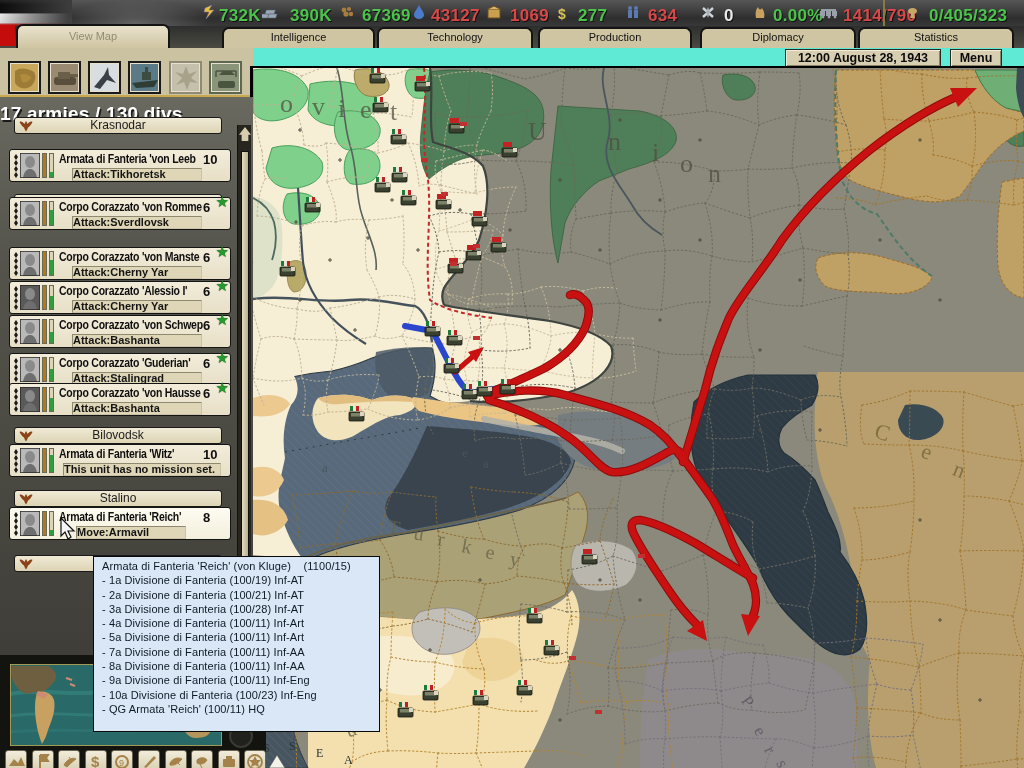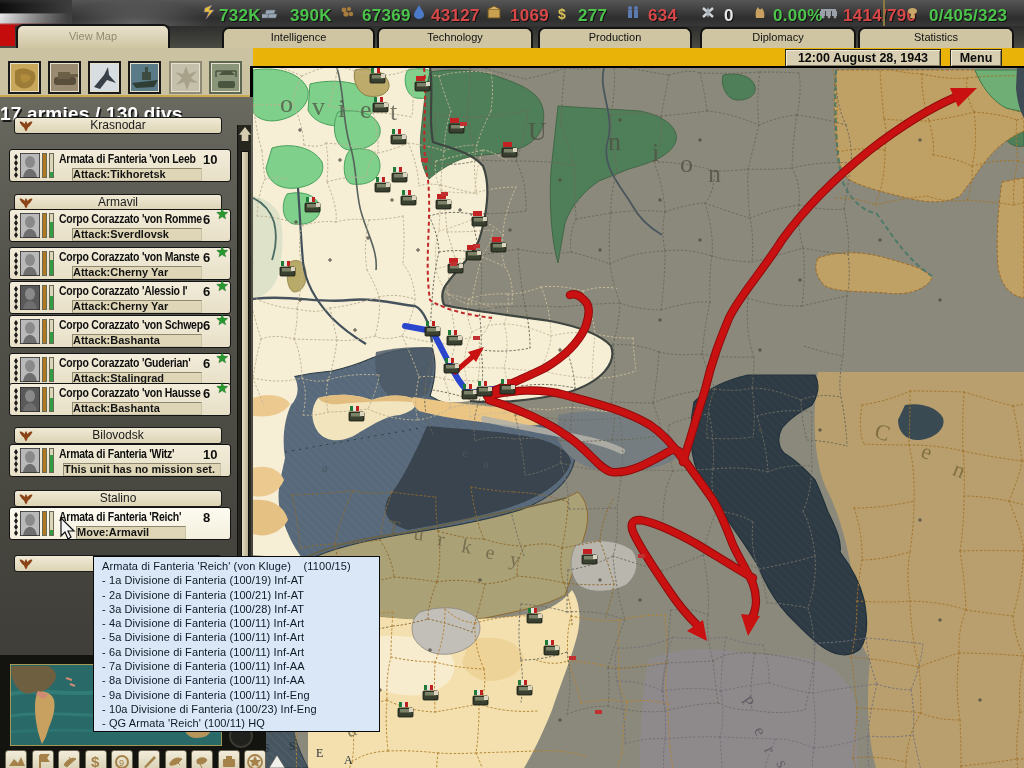--- a/index.html
+++ b/index.html
@@ -4,21 +4,21 @@
 body {width:1024px;height:768px;overflow:hidden;font-family:"Liberation Sans",sans-serif;background:#000;position:relative}
 #root {position:absolute;left:0;top:0;width:1024px;height:768px;background:#111}
 #topbar {position:absolute;left:0;top:0;width:1024px;height:26px;background:linear-gradient(180deg,#565656,#2e2e2e 70%,#383838)}
 #flag {position:absolute;left:0;top:0;width:72px;height:47px}
 .ricon {position:absolute;top:5px}
 .rval {position:absolute;top:6px;font-size:17px;font-weight:bold;letter-spacing:0.3px;text-shadow:1px 1px 0 #111}
 #tabrow {position:absolute;left:0;top:26px;width:1024px;height:22px;background:linear-gradient(180deg,#2e2e2e,#4a4a42)}
 .tab {position:absolute;top:1px;height:21px;background:#cfc5a3;border:2px solid #141414;border-bottom:none;border-radius:7px 7px 0 0;text-align:center;font-size:11px;line-height:17px;color:#111}
 #vmtab {position:absolute;left:16px;top:-2px;width:154px;height:24px;background:linear-gradient(180deg,#e9e2cb,#cfc5a3);border:2px solid #141414;border-bottom:none;border-radius:7px 7px 0 0;text-align:center;font-size:11px;line-height:20px;color:#938b72}
 #redsq {position:absolute;left:0;top:25px;width:15px;height:21px;background:#c40c0c}
-#strip {position:absolute;left:0;top:48px;width:1024px;height:20px;background:#eab308}
+#strip {position:absolute;left:0;top:48px;width:1024px;height:20px;background:#5eead4}
 #sidestrip {position:absolute;left:0;top:48px;width:253px;height:49px;background:#cbc2a2}
 #datebox {position:absolute;left:785px;top:1px;width:156px;height:18px;background:#d8cfb2;border:1px solid #2a2a22;box-shadow:inset 1px 1px 0 #f2ecd8,inset -1px -1px 0 #8a8268;text-align:center;font-size:12.5px;font-weight:bold;line-height:17px;color:#0a0a0a}
 #menubtn {position:absolute;left:950px;top:1px;width:52px;height:18px;background:#d8cfb2;border:1px solid #2a2a22;box-shadow:inset 1px 1px 0 #f2ecd8,inset -1px -1px 0 #8a8268;text-align:center;font-size:12.5px;font-weight:bold;line-height:16px;color:#0a0a0a}
 #sidebar {position:absolute;left:0;top:97px;width:253px;height:558px;background:linear-gradient(180deg,#6a6960 0%,#55544c 30%,#3f3e38 100%)}
 .tbtn {position:absolute;top:13px;width:33px;height:33px;border:2px solid;box-shadow:0 0 0 1px #e8e2cc inset}
 #goldline {position:absolute;left:0;top:95px;width:250px;height:2px;background:#caa94e}
 #title17 {position:absolute;left:0;top:6px;width:236px;text-align:left;font-size:19px;font-weight:bold;color:#fff;text-shadow:1.5px 1.5px 0 #1a1a1a;letter-spacing:0.2px}
 .hdr {position:absolute;left:14px;height:17px;background:linear-gradient(180deg,#f0ead6,#ddd4b4);border:1.5px solid #1a1a1a;border-radius:3px;text-align:center;font-size:12px;line-height:14px;color:#1a1a1a}
 .hdr .eag {position:absolute;left:4px;top:2px}
 .unit {position:absolute;left:9px;width:222px;height:33px;background:linear-gradient(180deg,#f2ecda,#e7dfc6);border:1.5px solid #141414;border-radius:3px}
@@ -625,21 +625,21 @@
 <span class="bar b2">
           <span class="bg2" style="height:5px"></span>
         </span>
 <span class="uname">Armata di Fanteria 'von Leeb</span>
 <span class="unum">10</span>
 <span class="umis" style="left:62px;width:130px">Attack:Tikhoretsk</span>
 </div>
 <div class="hdr" style="top:97px;width:208px"><svg class="eag" width="14" height="12" viewBox="0 0 14 12">
           <path d="M0.5,2 C2,1 4,2 5.5,4 C6,2.5 6.5,1.5 7,1 C7.5,1.5 8,2.5 8.5,4 C10,2 12,1 13.5,2 C12,5 10.5,6.5 9,7.5 C8.5,9 8,10 7,11.5 C6,10 5.5,9 5,7.5 C3.5,6.5 2,5 0.5,2 Z" fill="#8a4418"></path>
         </svg><span>Armavil</span></div>
-<div class="unit" style="top:112px">
+<div class="unit" style="top:100px">
 <svg class="dia" width="8" height="26" viewBox="0 0 8 26">
           <g fill="#1a1a1a">
 <path d="M4,1 6,4 4,7 2,4Z"></path>
             <path d="M4,7 6,10 4,13 2,10Z"></path>
             <path d="M4,13 6,16 4,19 2,16Z"></path>
             <path d="M4,19 6,22 4,25 2,22Z"></path>
           </g>
         </svg>
 <svg class="port" width="20" height="25" viewBox="0 0 20 25">
           <rect width="20" height="25" fill="#b9b9b9"></rect>
@@ -887,21 +887,20 @@
 <rect width="212" height="82" fill="none" stroke="#caa94e" stroke-width="1.5"></rect>
 </svg>
 <div id="knob"></div>
 <div id="tooltip">
       <div>Armata di Fanteria 'Reich' (von Kluge)&nbsp;&nbsp;&nbsp;&nbsp;(1100/15)</div>
       <div>- 1a Divisione di Fanteria (100/19) Inf-AT</div>
       <div>- 2a Divisione di Fanteria (100/21) Inf-AT</div>
       <div>- 3a Divisione di Fanteria (100/28) Inf-AT</div>
       <div>- 4a Divisione di Fanteria (100/11) Inf-Art</div>
       <div>- 5a Divisione di Fanteria (100/11) Inf-Art</div>
-      <div>- 6a Divisione di Fanteria (100/11) Inf-Art</div>
       <div>- 7a Divisione di Fanteria (100/11) Inf-AA</div>
       <div>- 8a Divisione di Fanteria (100/11) Inf-AA</div>
       <div>- 9a Divisione di Fanteria (100/11) Inf-Eng</div>
       <div>- 10a Divisione di Fanteria (100/23) Inf-Eng</div>
       <div>- QG Armata 'Reich' (100/11) HQ</div>
     </div>
 <svg id="cursor" width="16" height="24" viewBox="0 0 16 24">
       <path d="M1,1 L1,19 L5,15 L8,22 L11,20 L8,14 L14,14 Z" fill="#f5f5f5" stroke="#111" stroke-width="1.2"></path>
     </svg>
 </div>

